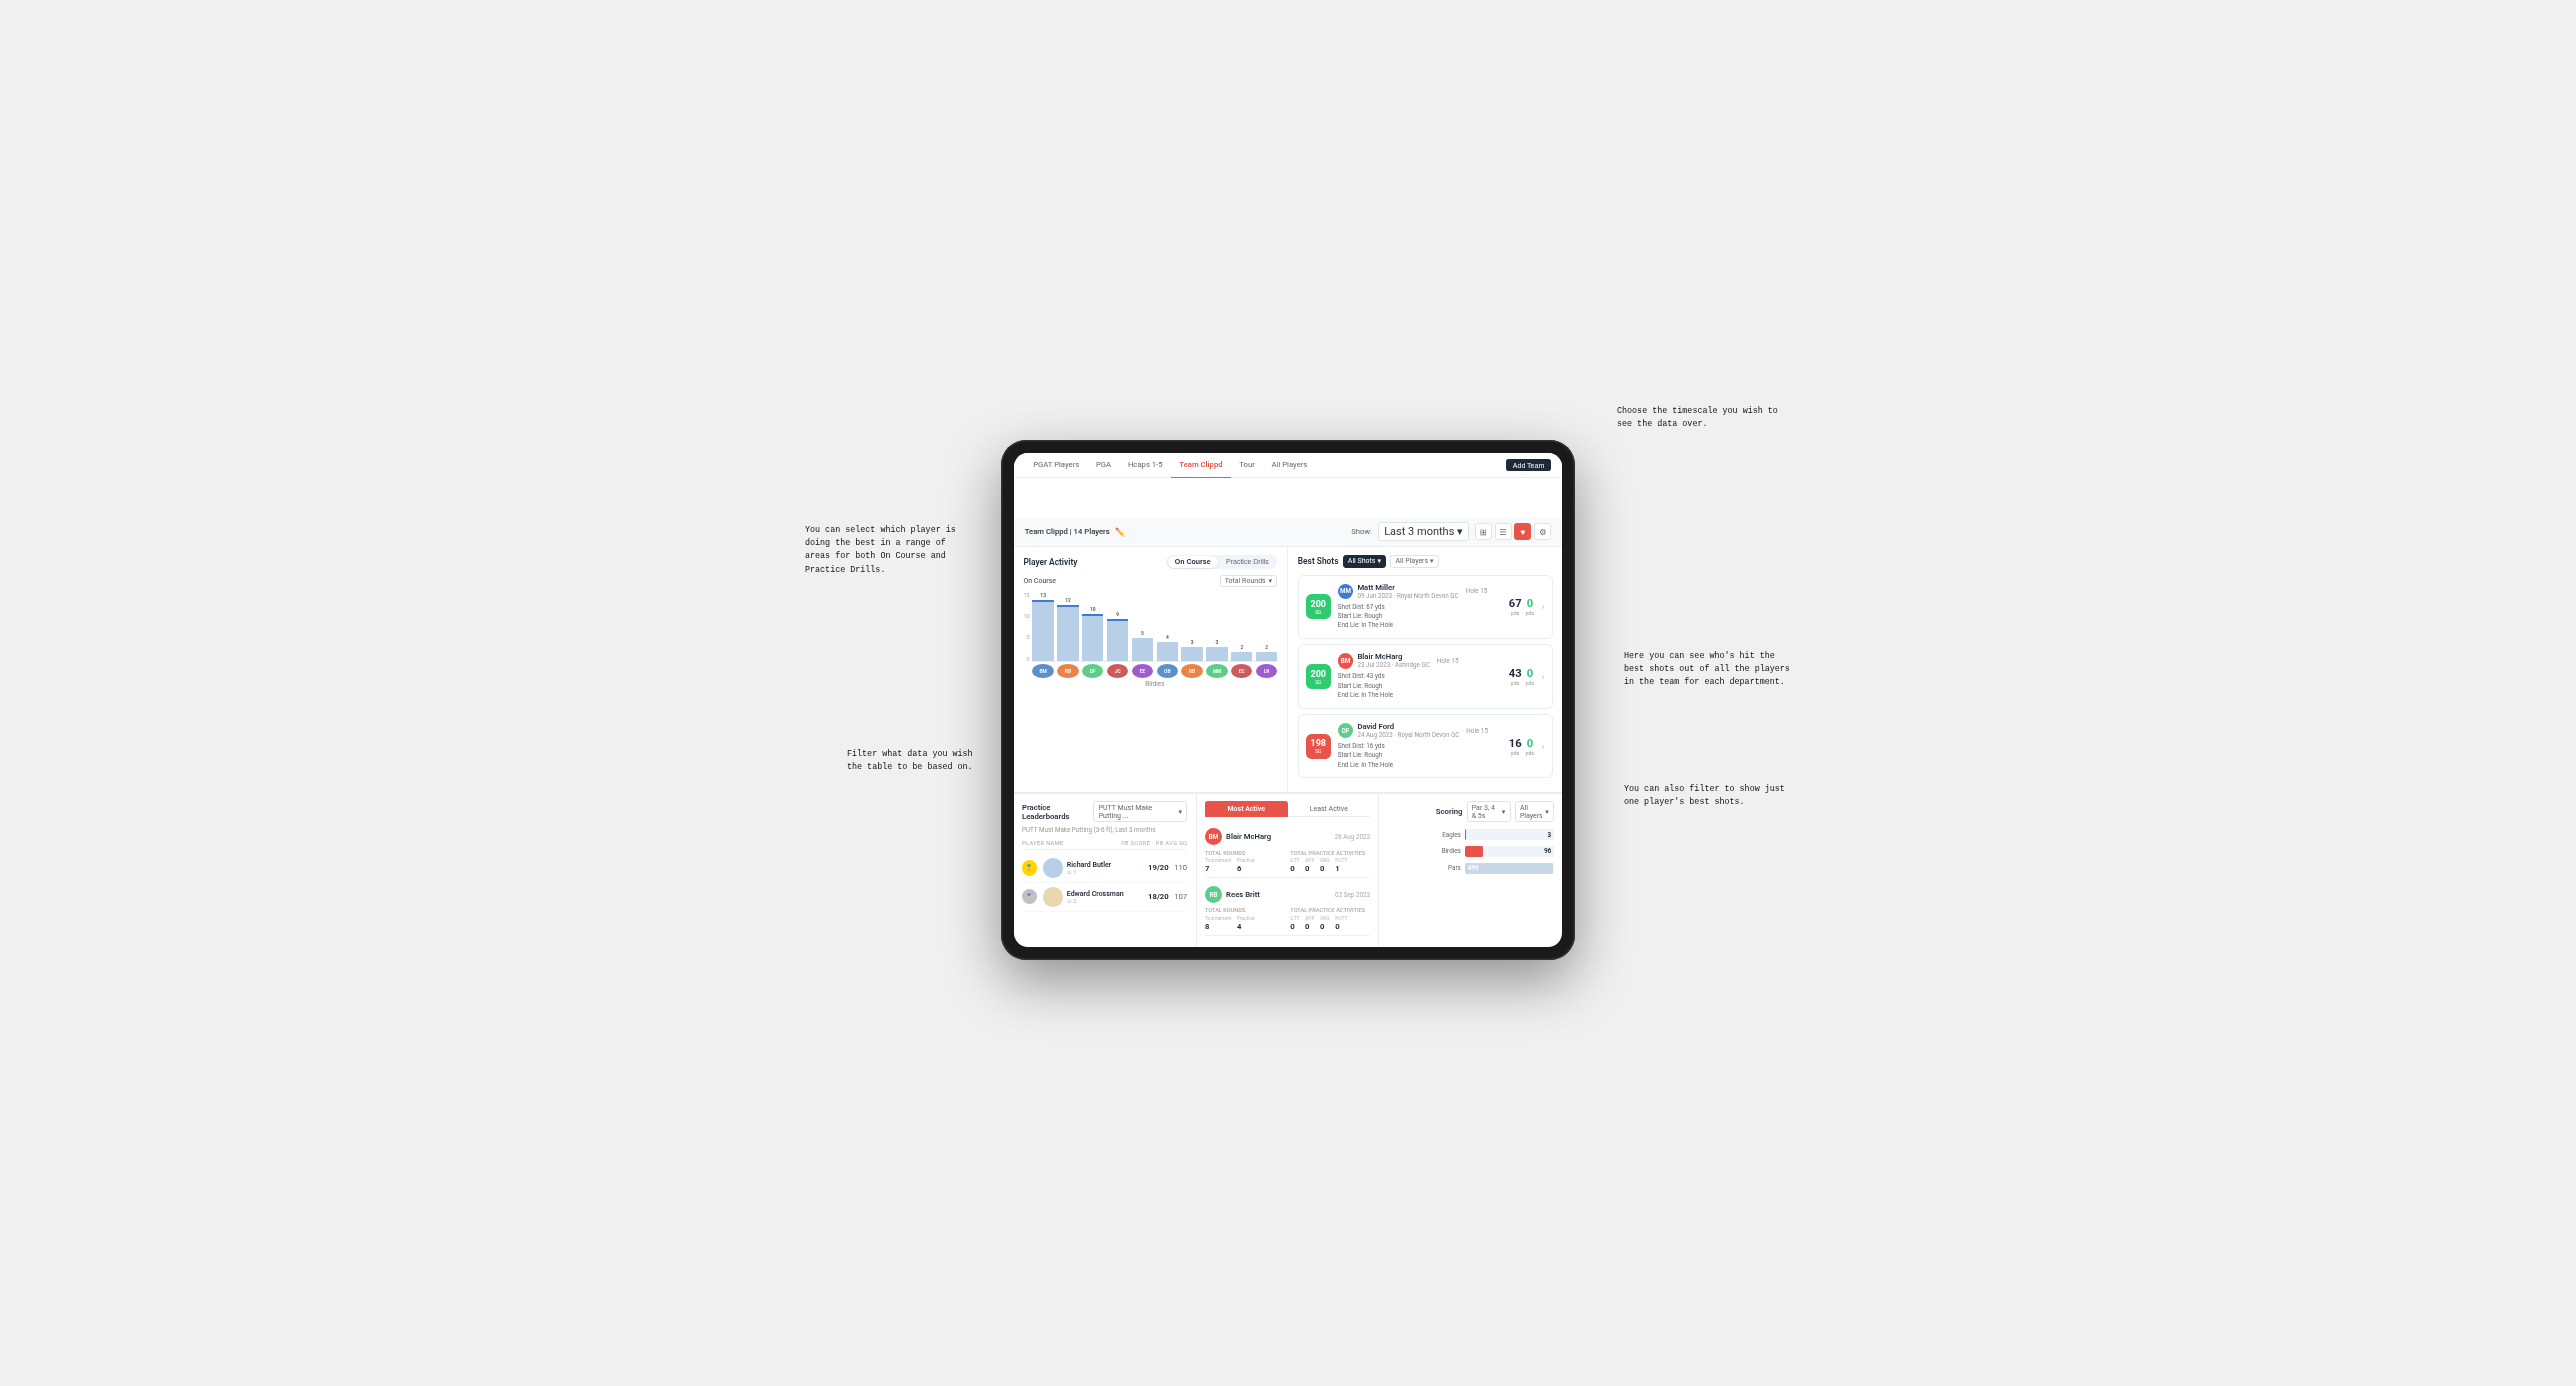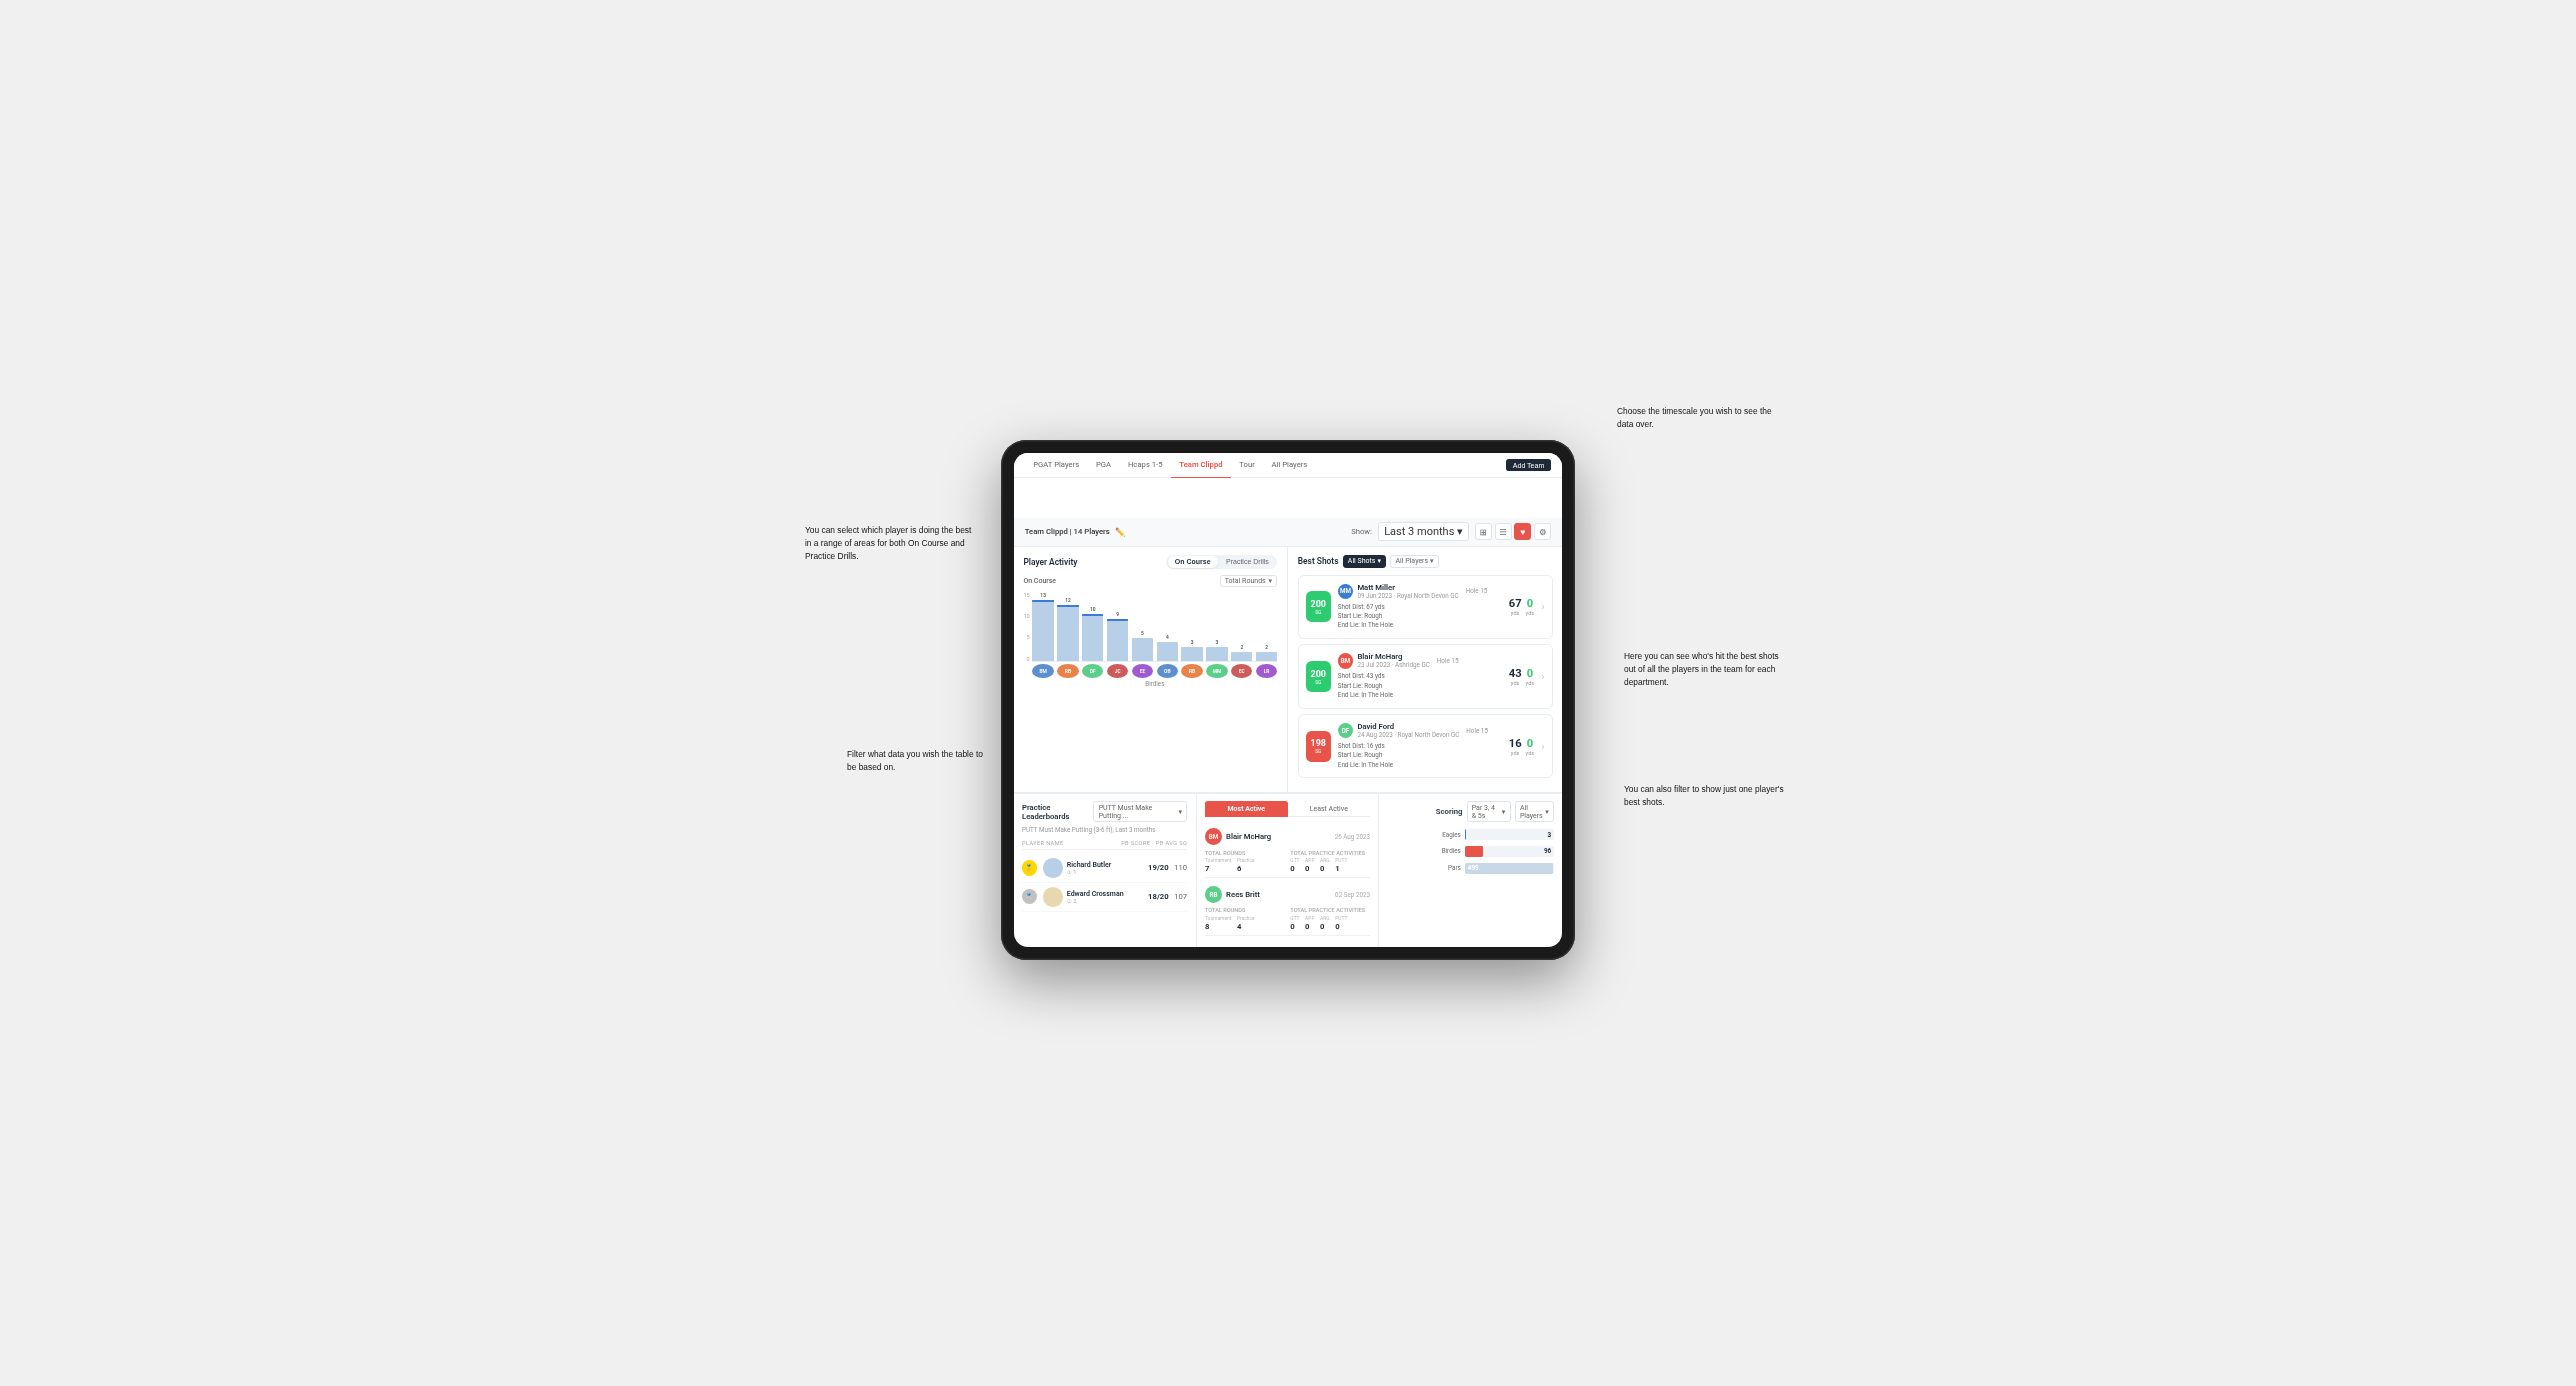--- a/index.html
+++ b/index.html
@@ -419,21 +419,21 @@
       font-size: 7.7px;
       font-weight: 600;
       color: #1e2a38;
     }
     .shot-date {
       font-size: 6.3px;
       color: #999;
     }
     .shot-badge {
       width: 25px;
-      height: 31px;
+      height: 25px;
       border-radius: 5.6px;
       background: #2ecc71;
       display: flex;
       align-items: center;
       justify-content: center;
       font-size: 9px;
       font-weight: 700;
       color: #fff;
       flex-direction: column;
     }
@@ -729,21 +729,21 @@
       position: relative;
       width: 100%;
       display: flex;
       justify-content: center;
     }
     .ann-text {
       position: absolute;
       font-size: 8.4px;
       line-height: 1.55;
       color: #111;
-      font-family: Liberation Sans, sans-serif;
+      font-family: Liberation Mono, monospace;
     }
   </style>
 </head>
 <body>
 
 <div class="page-wrapper">
 
   <div style="position:relative; margin-top: 42px; margin-bottom: 28px;">
 
     <div class="ann-text" style="right: -210px; top: -35px; max-width: 168px; text-align: left;">

